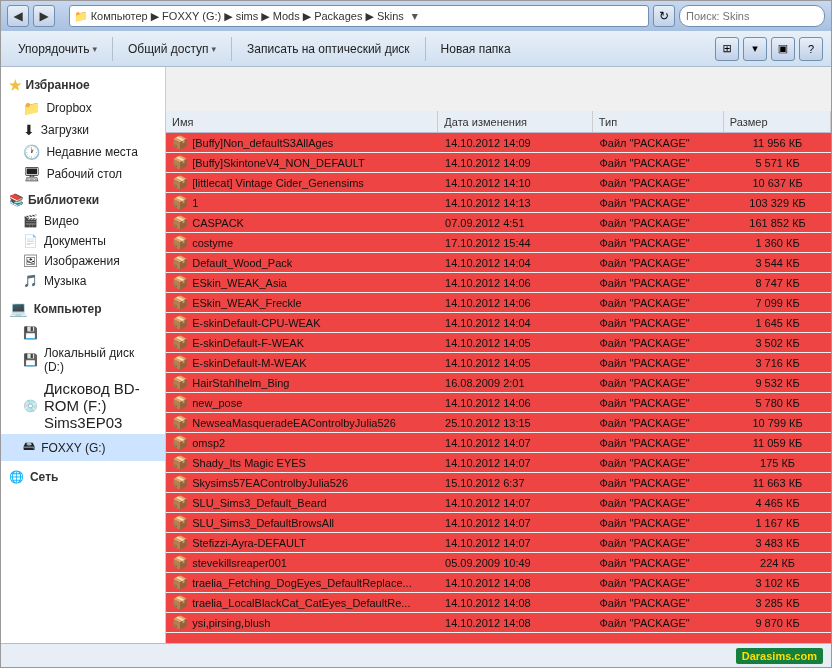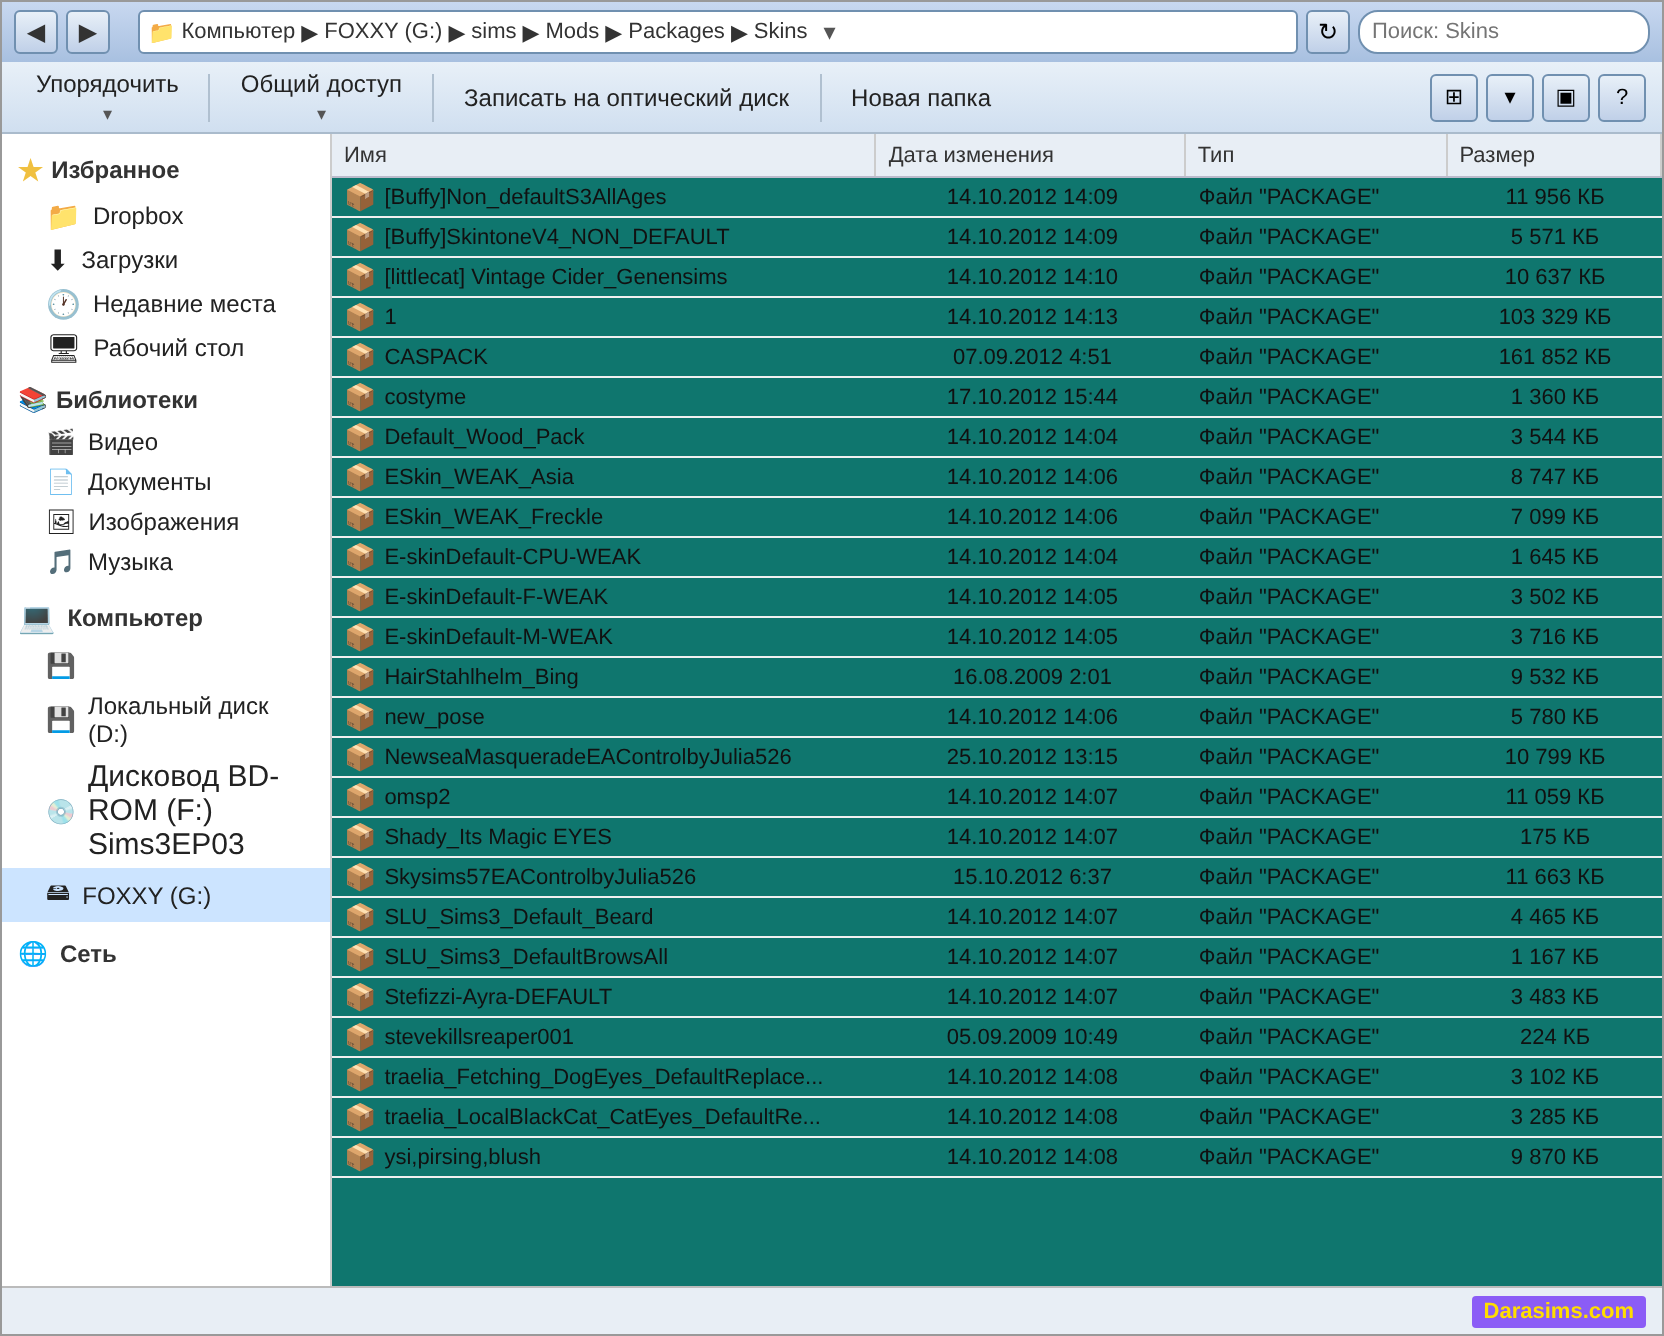--- a/index.html
+++ b/index.html
@@ -112,21 +112,20 @@
     .toolbar-btn {
       display: flex;
       align-items: center;
       gap: 3px;
       padding: 4px 8px;
       border-radius: 3px;
       cursor: pointer;
       font-size: 12px;
       color: #222;
       border: 1px solid transparent;
-      flex-direction: column;
     }
     .toolbar-btn .arrow { font-size: 9px; color: #555; }
     .toolbar-sep {
       width: 1px;
       height: 24px;
       background: #b0c0d0;
       margin: 0 4px;
     }
     .toolbar-right {
       margin-left: auto;
@@ -202,23 +201,24 @@
       gap: 6px;
       padding: 3px 8px 3px 22px;
       cursor: pointer;
       font-size: 12px;
       color: #222;
     }
     .sidebar-drive.selected { background: #cce4ff; }
     
     .file-list-container {
       flex: 1;
-      background: #0f766e;
+      background: #ef4444;
       overflow-y: auto;
       overflow-x: hidden;
+      margin-top: 44px;
     }
     .file-list-header {
       display: flex;
       align-items: center;
       background: #e8eef5;
       border-bottom: 1px solid #bbc;
       height: 22px;
       position: sticky;
       top: 0;
       z-index: 10;
@@ -229,21 +229,21 @@
       font-weight: normal;
       padding: 2px 6px;
       border-right: 1px solid #ccc;
       cursor: pointer;
       user-select: none;
       display: flex;
       align-items: center;
       height: 100%;
     }
     .col-name { flex: 2.2; min-width: 200px; }
-    .col-date { flex: 1.2; min-width: 130px; text-align: center; }
+    .col-date { flex: 1.2; min-width: 130px; }
     .col-type { flex: 1; min-width: 120px; }
     .col-size { flex: 0.8; min-width: 80px; text-align: right; }
     .file-row {
       display: flex;
       align-items: center;
       height: 20px;
       padding: 0;
       cursor: pointer;
       border-bottom: 1px solid #f0f0f0;
     }
@@ -269,21 +269,21 @@
     .status-bar {
       height: 24px;
       background: #e8eef5;
       border-top: 1px solid #bbb;
       display: flex;
       align-items: center;
       padding: 0 8px;
       justify-content: flex-end;
     }
     .darasims-logo {
-      background: #8b5cf6;
+      background: #15803d;
       color: #ffdd00;
       font-size: 11px;
       font-weight: bold;
       padding: 2px 6px;
       border-radius: 2px;
     }
   </style>
 </head>
 <body>
 

